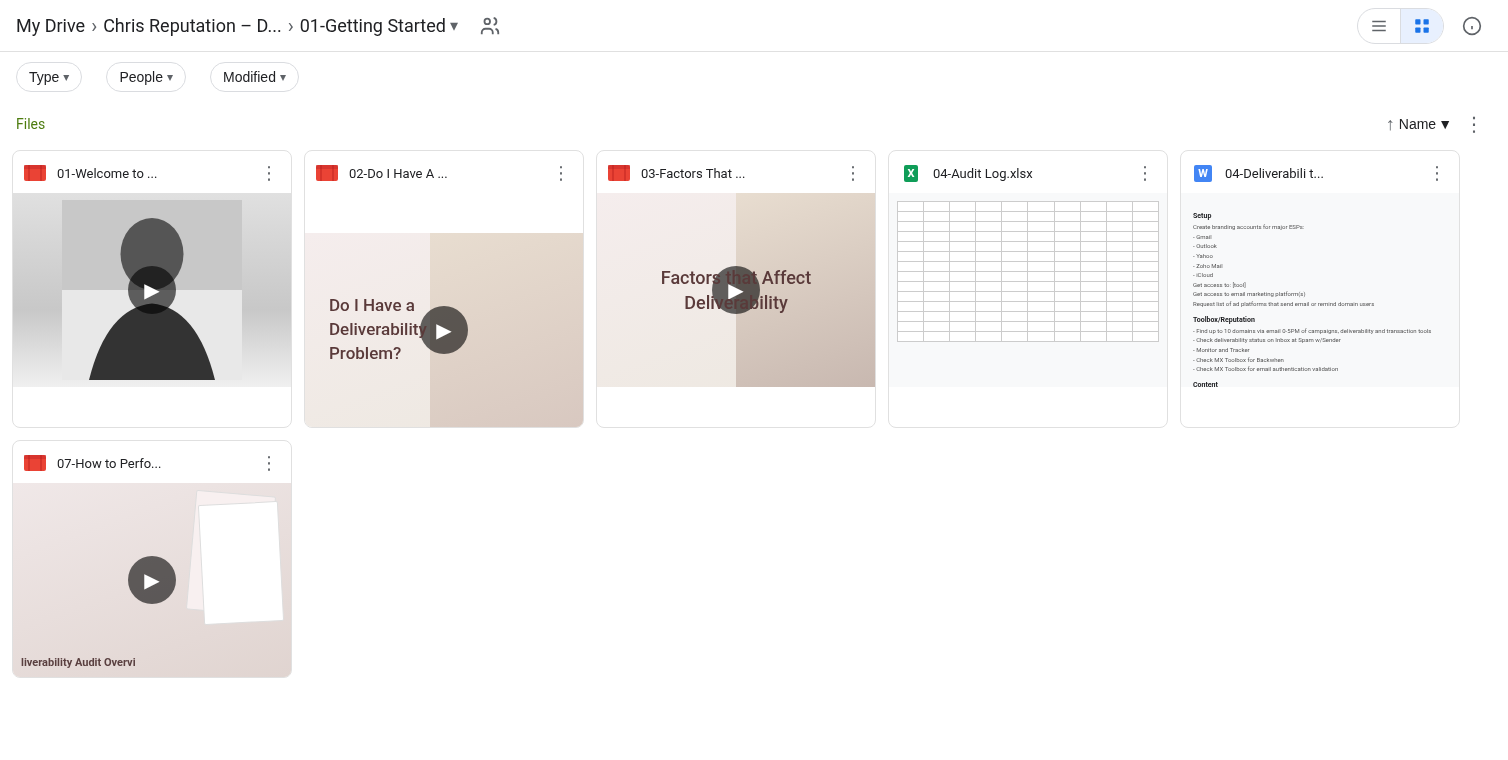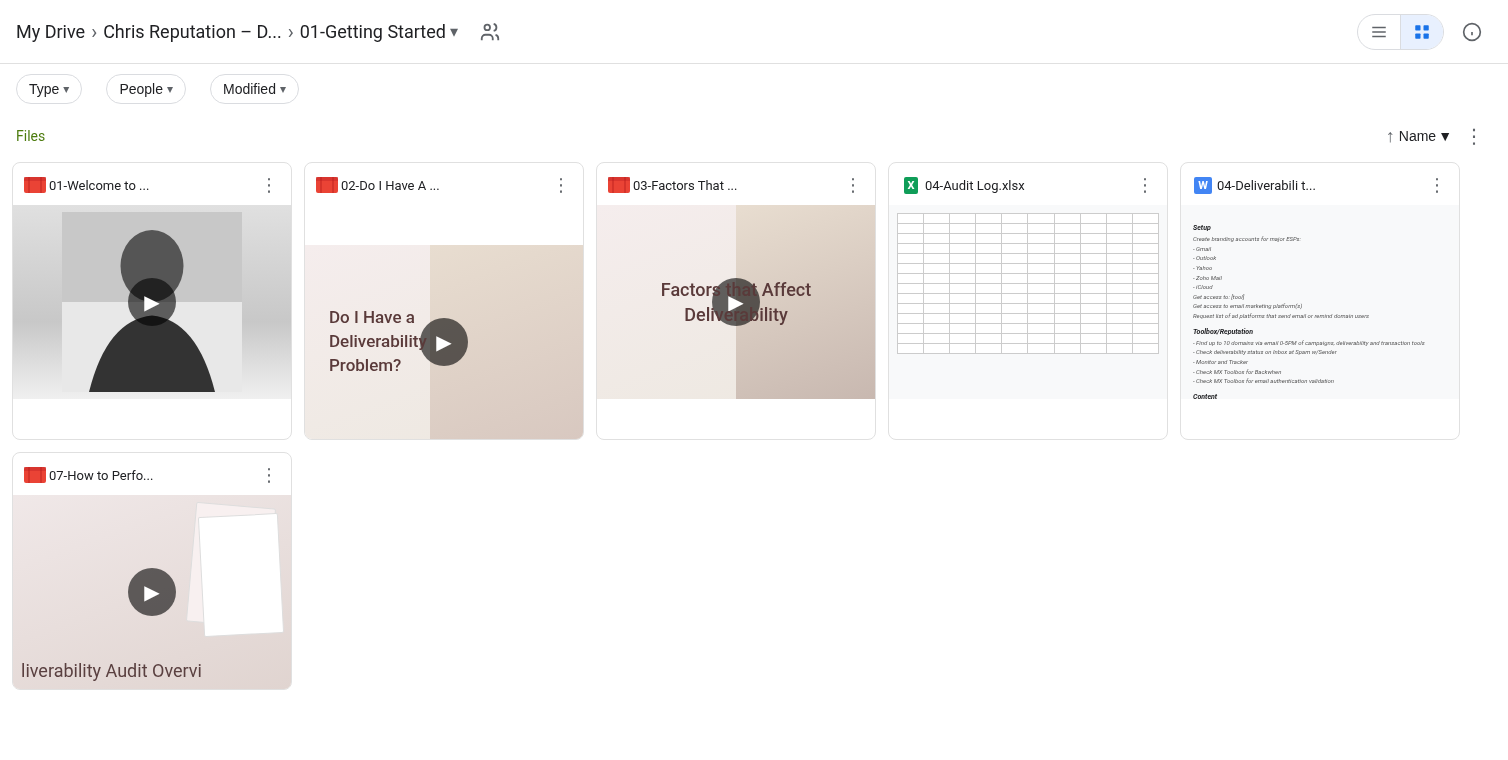--- a/index.html
+++ b/index.html
@@ -3,21 +3,21 @@
   <meta charset="utf-8">
   <style>
     * { box-sizing: border-box; margin: 0; padding: 0; }
     body { font-family: 'Google Sans', Roboto, Arial, sans-serif; background: #fff; color: #202124; font-size: 14px; }
 
     
     .header {
       display: flex;
       align-items: center;
       padding: 8px 16px;
-      height: 64px;
+      height: 52px;
       border-bottom: 1px solid #e0e0e0;
     }
     .breadcrumb {
       display: flex;
       align-items: center;
       flex: 1;
       gap: 4px;
       font-size: 18px;
       color: #202124;
     }
@@ -169,21 +169,21 @@
       border: 1px solid #e0e0e0;
       border-radius: 8px;
       overflow: hidden;
       background: #fff;
       cursor: pointer;
     }
     .card-header {
       display: flex;
       align-items: center;
       padding: 8px 8px 6px;
-      gap: 0;
+      gap: 8px;
     }
     .card-icon {
       width: 28px;
       height: 28px;
       display: flex;
       align-items: center;
       justify-content: center;
       font-size: 22px;
       flex-shrink: 0;
     }
@@ -225,21 +225,20 @@
       align-items: flex-start;
       justify-content: flex-start;
       padding: 8px;
     }
     .card-thumb.doc-thumb {
       background: #f8f9fa;
       display: flex;
       align-items: flex-start;
       justify-content: flex-start;
       padding: 12px;
-      font-style: italic;
     }
     .play-button {
       width: 48px;
       height: 48px;
       background: rgba(0,0,0,0.6);
       border-radius: 50%;
       display: flex;
       align-items: center;
       justify-content: center;
       color: #fff;
@@ -681,21 +680,21 @@
           <rect x="1" y="4" width="22" height="4" fill="#c62828" opacity="0.5"></rect>
           <rect x="5" y="4" width="2" height="16" fill="#b71c1c" opacity="0.4"></rect>
           <rect x="17" y="4" width="2" height="16" fill="#b71c1c" opacity="0.4"></rect>
         </svg>
       </div>
       <span class="card-title">07-How to Perfo...</span>
       <button class="card-menu-btn">⋮</button>
     </div>
     <div class="card-thumb" style="background: linear-gradient(160deg, #f5eded 0%, #ede8e0 100%);">
       <div style="position:absolute;width:100%;height:100%;background:linear-gradient(160deg, #f0e8e8 0%, #e0d4d0 100%);display:flex;align-items:flex-end;padding:12px 8px 8px;">
-        <span style="font-size:18px;font-weight:400;color:#5a4040;z-index:1;position:relative;">liverability Audit Overvi</span>
+        <span style="font-size:11px;font-weight:700;color:#5a4040;z-index:1;position:relative;">liverability Audit Overvi</span>
       </div>
 
       <div style="position:absolute;top:10px;right:20px;width:80px;height:120px;background:#f8f0f0;border:1px solid #ddd;border-radius:2px;transform:rotate(5deg);"></div>
       <div style="position:absolute;top:20px;right:10px;width:80px;height:120px;background:#fff;border:1px solid #ddd;border-radius:2px;transform:rotate(-3deg);"></div>
       <div class="play-button">▶</div>
     </div>
   </div>
 
 </div>
 

